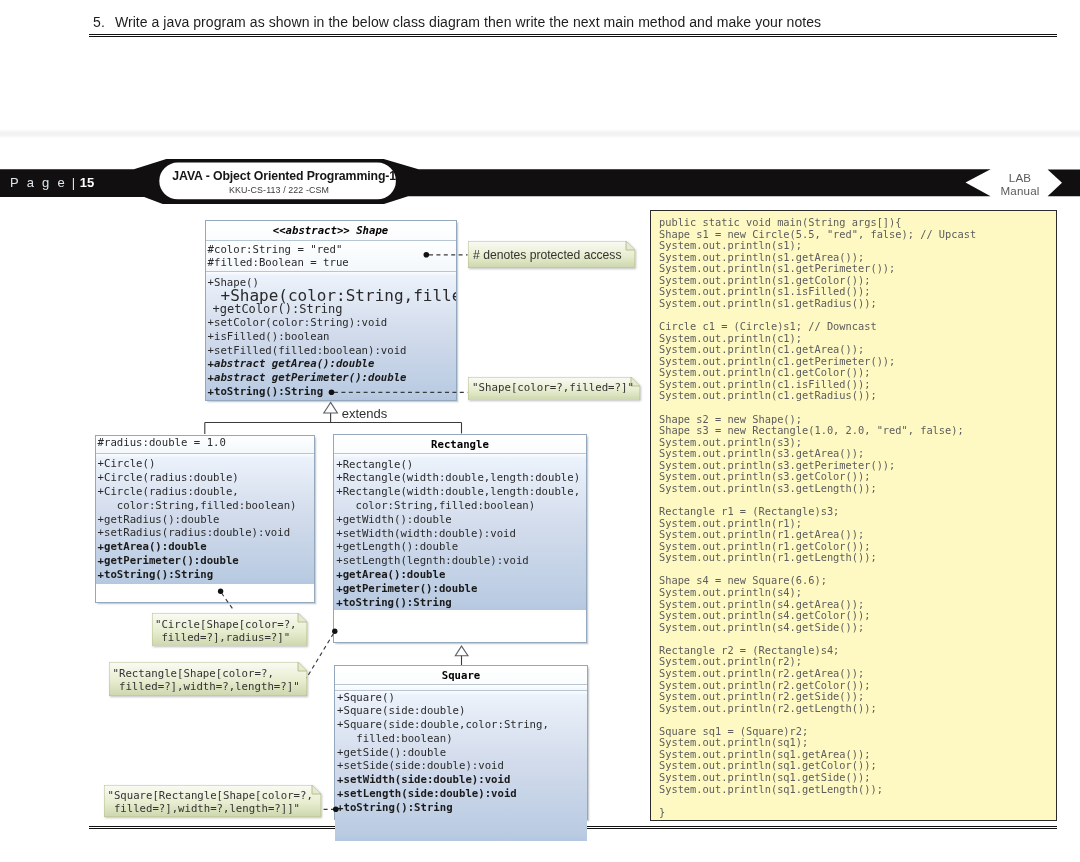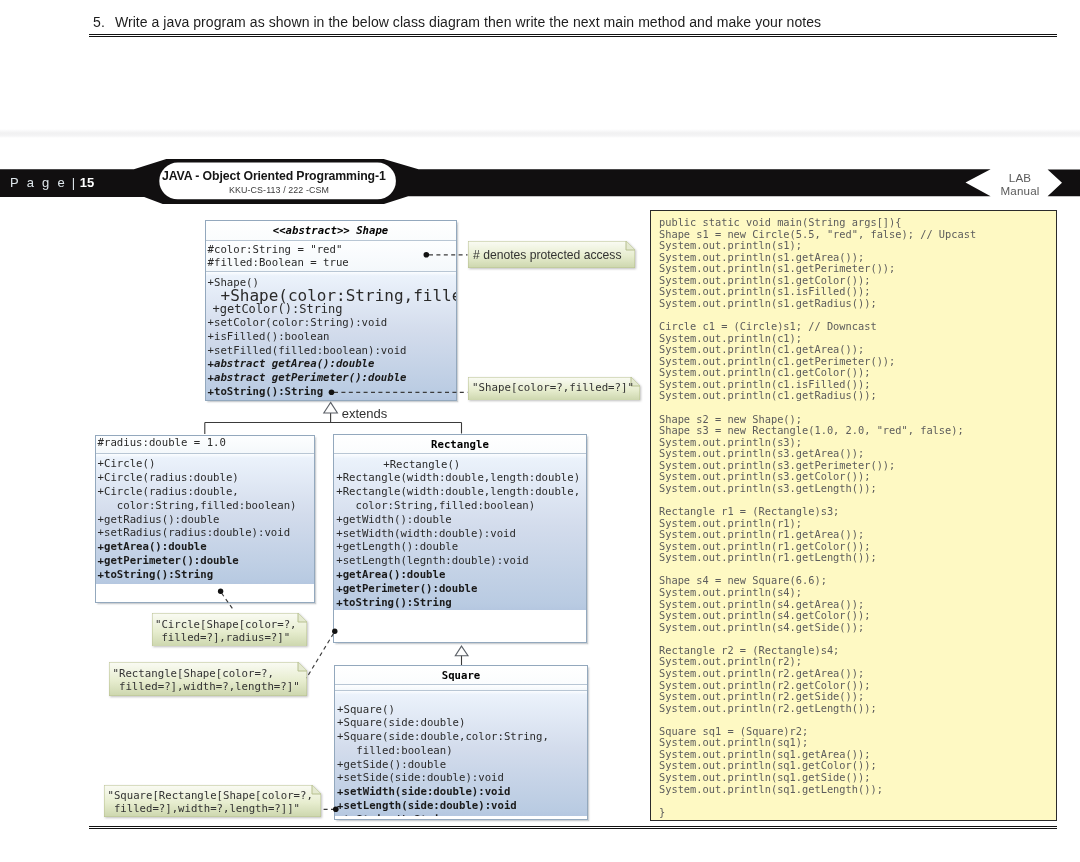--- a/index.html
+++ b/index.html
@@ -24,21 +24,21 @@
   .band-sep{position:absolute;left:0;top:129px;width:1080px;height:9px;
             background:linear-gradient(to bottom,#ffffff,#f1f1f2 45%,#f4f4f5 75%,#ffffff);}
   .footer{position:absolute;left:0;top:154px;width:1080px;height:54px;}
   .footer > div{position:absolute;}
   .footer svg{display:block;}
   .page-lbl{left:10px;top:21px;font-size:13px;color:#dfe7ec;white-space:nowrap;
             font-family:"Liberation Sans",sans-serif;}
   .page-lbl .pl{letter-spacing:2.3px;}
   .page-sep{letter-spacing:0;padding:0 1px;}
   .page-num{font-weight:bold;color:#ffffff;letter-spacing:0px;}
-  .course-title{left:162px;top:15px;width:234px;text-align:left;
+  .course-title{left:162px;top:15px;width:234px;text-align:right;
                 font-size:12.3px;font-weight:bold;color:#161616;letter-spacing:-.12px;
                 font-family:"Liberation Sans",sans-serif;}
   .course-code{left:162px;top:31px;width:234px;text-align:center;
                font-size:8.9px;color:#3a3a3a;letter-spacing:.1px;
                font-family:"Liberation Sans",sans-serif;}
   .lab-badge{left:991px;top:16.5px;width:58px;text-align:center;
              font-size:11.6px;color:#5a5a5a;line-height:13px;letter-spacing:.2px;
              font-family:"Liberation Sans",sans-serif;}
 
   
@@ -139,37 +139,37 @@
           <div class="ln" style="font-size:10.67px;line-height:13.86px;padding-left:2.1px;">+getRadius():double</div>
           <div class="ln" style="font-size:10.67px;line-height:13.86px;padding-left:2.1px;">+setRadius(radius:double):void</div>
           <div class="ln b" style="font-size:10.67px;line-height:13.86px;padding-left:2.1px;">+getArea():double</div>
           <div class="ln b" style="font-size:10.67px;line-height:13.86px;padding-left:2.1px;">+getPerimeter():double</div>
           <div class="ln b" style="font-size:10.67px;line-height:13.86px;padding-left:2.1px;">+toString():String</div>
         </div>
       </div>
 <div class="cls" style="left:333.2px;top:433.6px;width:253.6px;height:209.4px;">
         <div class="hdr" style="height:19.5px;line-height:19.5px;font-size:10.67px;"><span class="cname">Rectangle</span></div>
         <div class="mets" style="height:156.4px;padding-top:3.5px;">
-          <div class="ln" style="font-size:10.67px;line-height:13.82px;padding-left:2.1px;margin-left:47px;">+Rectangle()</div>
+          <div class="ln" style="font-size:10.67px;line-height:13.82px;padding-left:2.1px;">+Rectangle()</div>
           <div class="ln" style="font-size:10.67px;line-height:13.82px;padding-left:2.1px;">+Rectangle(width:double,length:double)</div>
           <div class="ln" style="font-size:10.67px;line-height:13.82px;padding-left:2.1px;">+Rectangle(width:double,length:double,</div>
           <div class="ln" style="font-size:10.67px;line-height:13.82px;padding-left:2.1px;">   color:String,filled:boolean)</div>
           <div class="ln" style="font-size:10.67px;line-height:13.82px;padding-left:2.1px;">+getWidth():double</div>
           <div class="ln" style="font-size:10.67px;line-height:13.82px;padding-left:2.1px;">+setWidth(width:double):void</div>
           <div class="ln" style="font-size:10.67px;line-height:13.82px;padding-left:2.1px;">+getLength():double</div>
           <div class="ln" style="font-size:10.67px;line-height:13.82px;padding-left:2.1px;">+setLength(legnth:double):void</div>
           <div class="ln b" style="font-size:10.67px;line-height:13.82px;padding-left:2.1px;">+getArea():double</div>
           <div class="ln b" style="font-size:10.67px;line-height:13.82px;padding-left:2.1px;">+getPerimeter():double</div>
           <div class="ln b" style="font-size:10.67px;line-height:13.82px;padding-left:2.1px;">+toString():String</div>
         </div>
       </div>
 <div class="cls" style="left:334.0px;top:665.0px;width:254px;height:155px;">
         <div class="hdr" style="height:19.0px;line-height:19.0px;font-size:10.67px;"><span class="cname">Square</span></div>
         <div class="attrs" style="height:5.5px;padding-top:0px;"></div>
-        <div class="mets" style="height:125px;padding-top:12px;">
+        <div class="mets" style="height:150px;padding-top:0;">
           <div class="ln" style="font-size:10.67px;line-height:13.75px;padding-left:2.1px;">+Square()</div>
           <div class="ln" style="font-size:10.67px;line-height:13.75px;padding-left:2.1px;">+Square(side:double)</div>
           <div class="ln" style="font-size:10.67px;line-height:13.75px;padding-left:2.1px;">+Square(side:double,color:String,</div>
           <div class="ln" style="font-size:10.67px;line-height:13.75px;padding-left:2.1px;">   filled:boolean)</div>
           <div class="ln" style="font-size:10.67px;line-height:13.75px;padding-left:2.1px;">+getSide():double</div>
           <div class="ln" style="font-size:10.67px;line-height:13.75px;padding-left:2.1px;">+setSide(side:double):void</div>
           <div class="ln b" style="font-size:10.67px;line-height:13.75px;padding-left:2.1px;">+setWidth(side:double):void</div>
           <div class="ln b" style="font-size:10.67px;line-height:13.75px;padding-left:2.1px;">+setLength(side:double):void</div>
           <div class="ln b" style="font-size:10.67px;line-height:13.75px;padding-left:2.1px;">+toString():String</div>
         </div>

